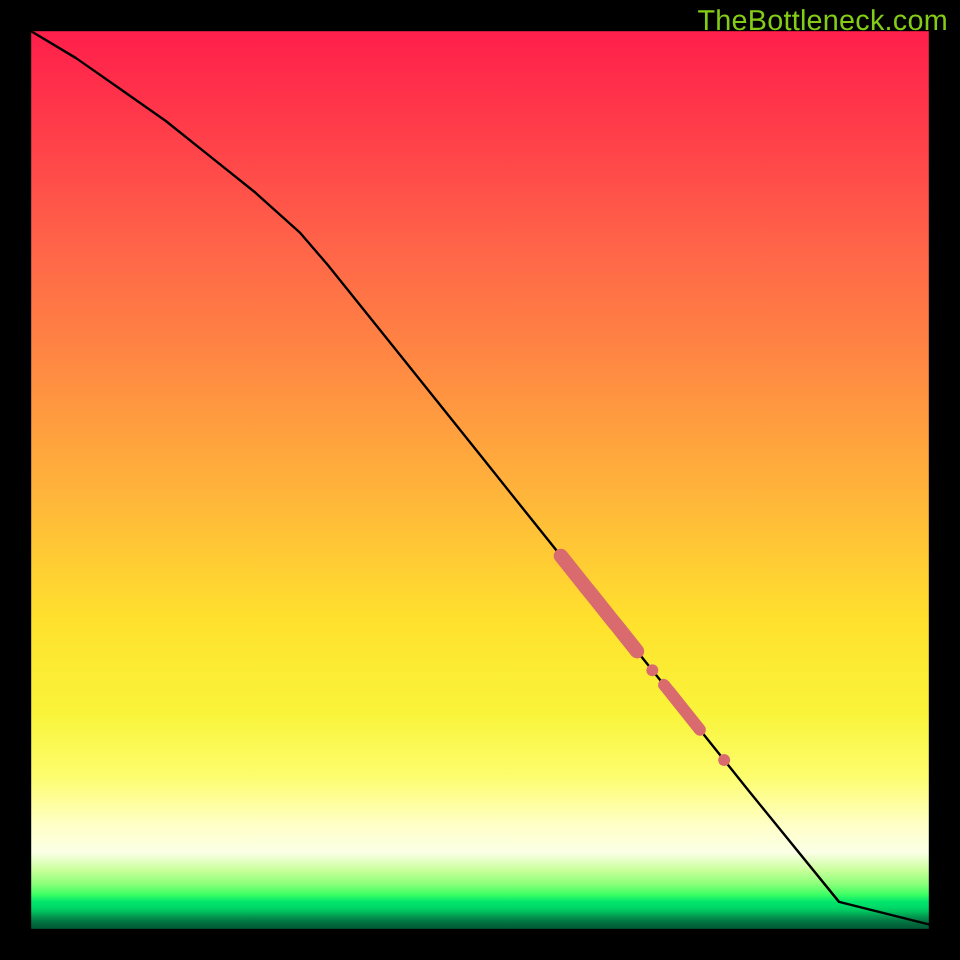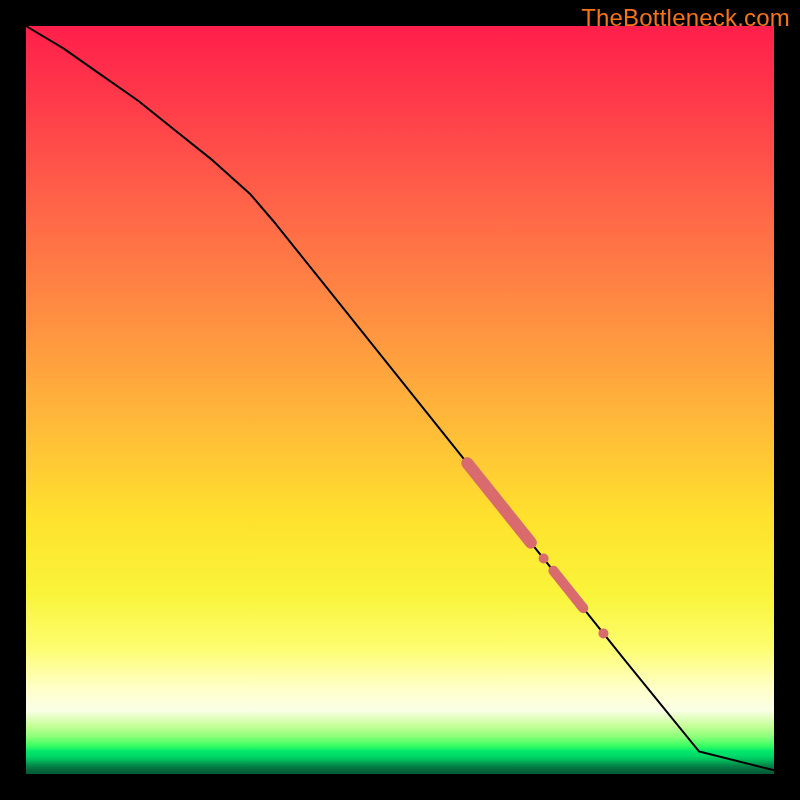--- a/index.html
+++ b/index.html
@@ -45,21 +45,21 @@
       #039a51 98.6%,
       #027a44 99.1%,
       #01663b 99.55%,
       #005a35 100%
     );
   }
   .watermark {
     position: absolute;
     top: 4px;
     right: 10px;
-    color: #f97316;
+    color: #84cc16;
     font-size: 24px;
     letter-spacing: 0.2px;
     user-select: none;
     pointer-events: none;
     font-weight: 500;
   }
   svg.overlay {
     position: absolute;
     left: 0;
     top: 0;

